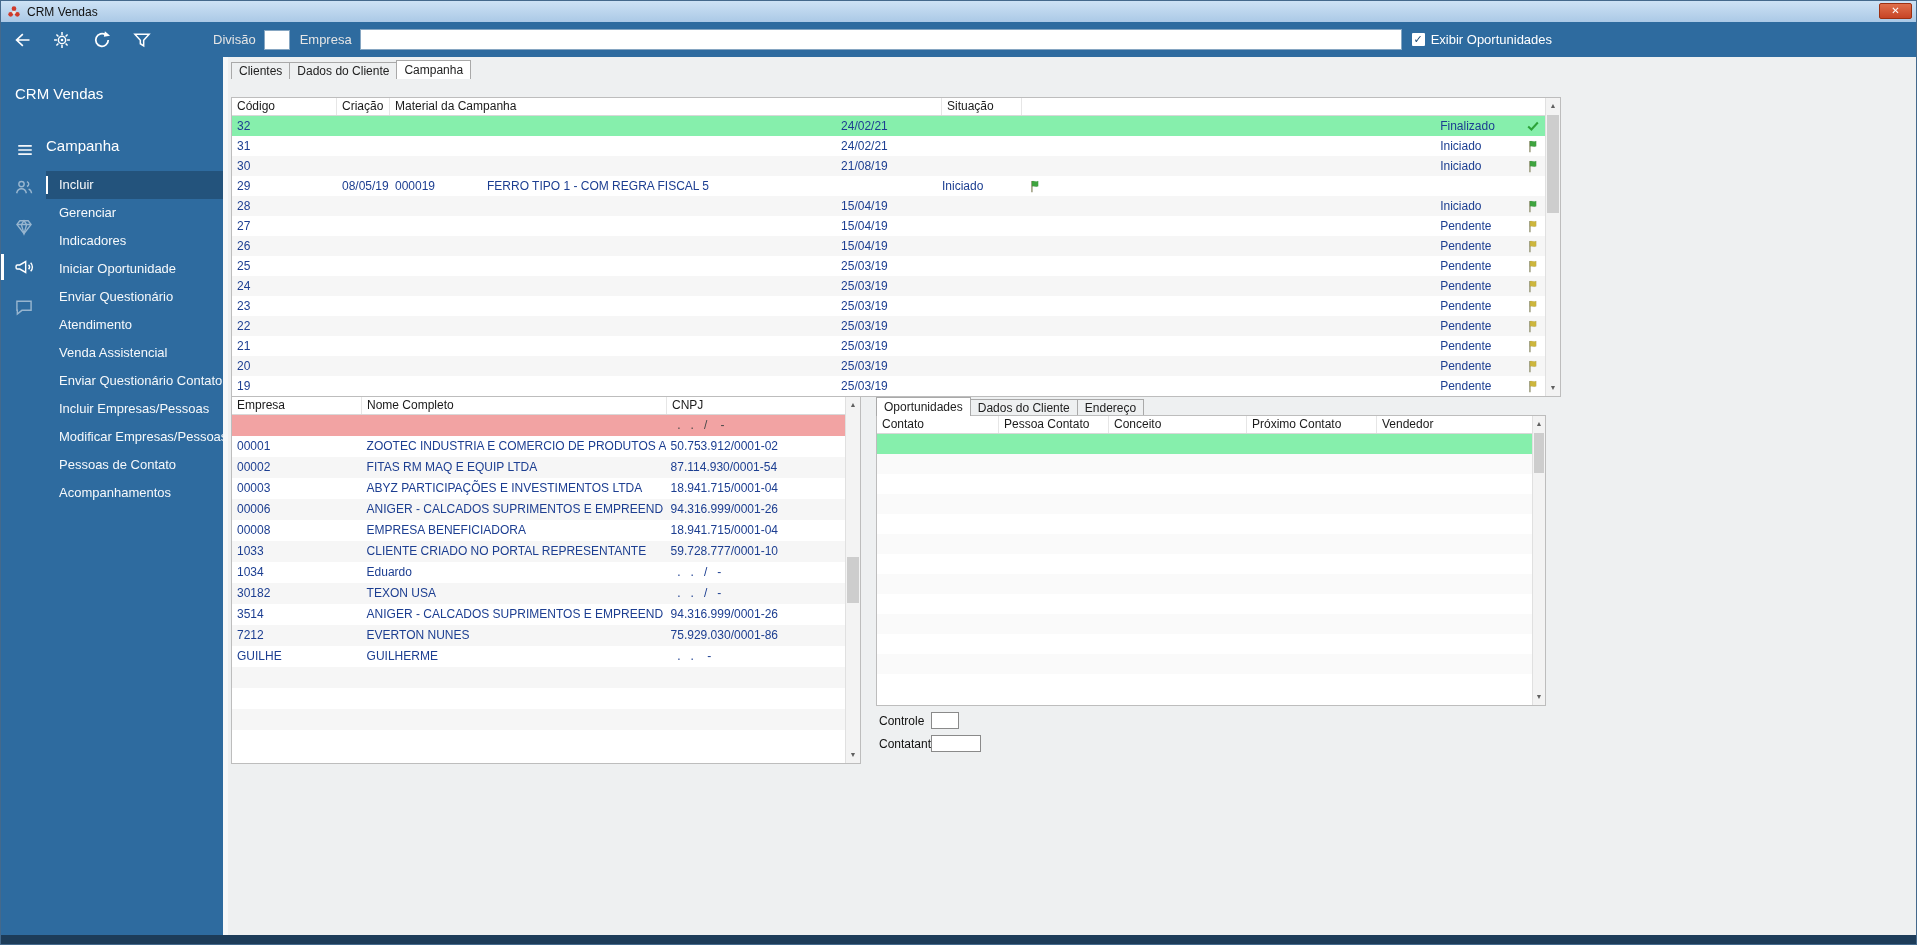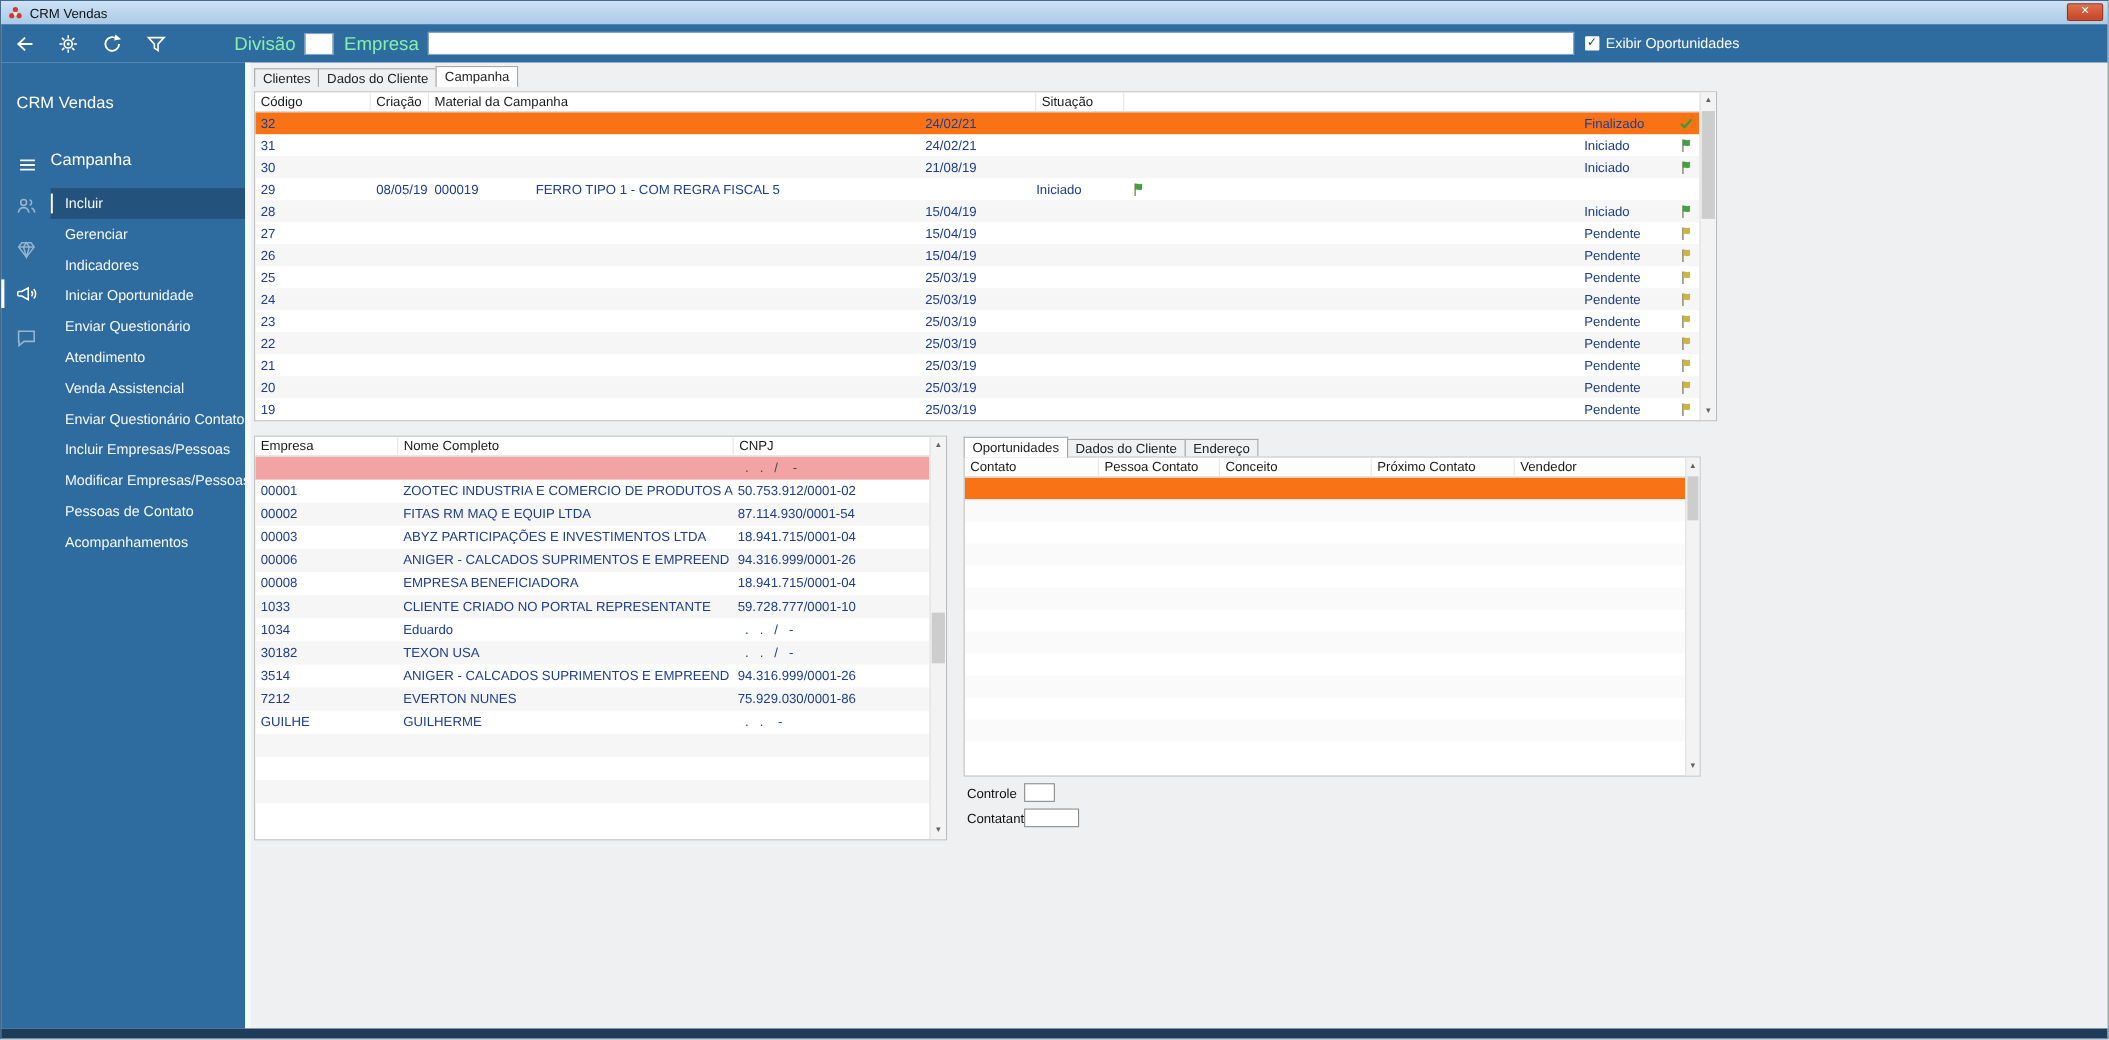--- a/index.html
+++ b/index.html
@@ -12,21 +12,21 @@
   .app-icon{width:14px;height:14px;display:inline-flex}
   .app-icon svg{width:14px;height:14px}
   .titlebar .title{font-size:12px;color:#111;margin-left:6px}
   .close-btn{position:absolute;right:4px;top:2px;width:33px;height:16px;background:linear-gradient(#e0704c,#c74425);border:1px solid #9c3012;border-radius:2px;color:#fff;font-size:10px;line-height:14px;text-align:center;font-weight:bold}
 
   
   .toolbar{position:absolute;left:0;top:21px;right:0;height:35px;background:#2e6b9f;display:flex;align-items:center;padding:0 10px}
   .tb-icons{display:flex;align-items:center;gap:18px;margin-right:60px}
   .tbicon{width:22px;height:22px;display:flex;align-items:center;justify-content:center}
   .tbicon svg{width:20px;height:20px}
-  .tb-label{color:#86efac;font-size:17px;white-space:nowrap}
+  .tb-label{color:#e5e5e5;font-size:13px;white-space:nowrap}
   .divisao-input{width:26px;height:20px;border:1px solid #86a6c2;background:#fff;margin:0 10px 0 8px;font:12px "Liberation Sans",sans-serif;outline:none;padding:0 3px}
   .empresa-input{width:1042px;height:21px;border:1px solid #86a6c2;background:#fff;margin-left:8px;font:12px "Liberation Sans",sans-serif;outline:none;padding:0 4px}
   .chkwrap{display:flex;align-items:center;margin-left:10px}
   .chk{width:13px;height:13px;background:#fff;border-radius:1px;color:#17456e;font-size:11px;line-height:12px;text-align:center;font-weight:bold}
   .chk-label{color:#fff;font-size:13px;margin-left:6px;white-space:nowrap}
 
   
   .sidebar{position:absolute;left:0;top:56px;width:222px;bottom:9px;background:#2e6b9f;color:#fff;overflow:hidden}
   .sb-title{position:absolute;left:14px;top:28px;font-size:15px;color:#fff}
   .hamburger{position:absolute;left:15px;top:84px;width:18px;height:18px;opacity:.95}
@@ -45,32 +45,32 @@
   
   .content{position:absolute;left:222px;top:56px;right:0;bottom:9px;background:#eef0f1;border-left:5px solid #f6f8f9}
   .tabstrip{position:absolute;display:flex;align-items:flex-end;height:20px}
   #main-tabs{left:3px;top:2px}
   .tab{height:17px;line-height:16px;padding:0 7px;font-size:12px;color:#222;background:#eef0f1;border:1px solid #a9a9a9;border-bottom:none;white-space:nowrap}
   .tab+.tab{margin-left:-1px}
   .tab.active{background:#fff;height:19px;line-height:18px;position:relative;z-index:2}
 
   
   .grid{position:absolute;background:#fff;border:1px solid #bdbdbd;overflow:hidden}
-  .campaign{left:3px;top:26px;width:1330px;height:300px}
+  .campaign{left:3px;top:40px;width:1330px;height:300px}
   .empresa{left:3px;top:339px;width:630px;height:368px}
   .ghead{display:flex;height:18px;border-bottom:1px solid #d8d8d8;background:#fff}
   .hc{font-size:12px;line-height:17px;color:#1a1a1a;padding-left:5px;border-right:1px solid #e6e6e6;overflow:hidden;white-space:nowrap}
   .gbody{position:absolute;left:0;top:18px;bottom:0;right:15px;overflow:hidden}
   .grow{display:flex;height:20px}
   .empresa .grow{height:21px}
   .gc{font-size:12px;line-height:20px;color:#1c3e91;padding-left:5px;white-space:nowrap;overflow:hidden}
   .empresa .gc{line-height:21px}
   .grow.band{background:#f6f6f6}
   .grow.band2{background:#fafafa}
-  .grow.sel{background:#f97316}
+  .grow.sel{background:#86efac}
   .grow.pink{background:#f2a3a3}
   .grow.pink .gc{color:#4a4a4a}
 
   .campaign .w-cod{width:105px}
   .campaign .w-desc{width:500px}
   .campaign .w-cri{width:53px}
   .campaign .w-mat{width:552px}
   .campaign .w-sit{width:80px}
   .gbody .w-sit{text-align:left;padding-right:12px;padding-left:0}
   .campaign .w-ico{width:25px;display:flex;align-items:center;justify-content:center;padding:0;border-right:none}

